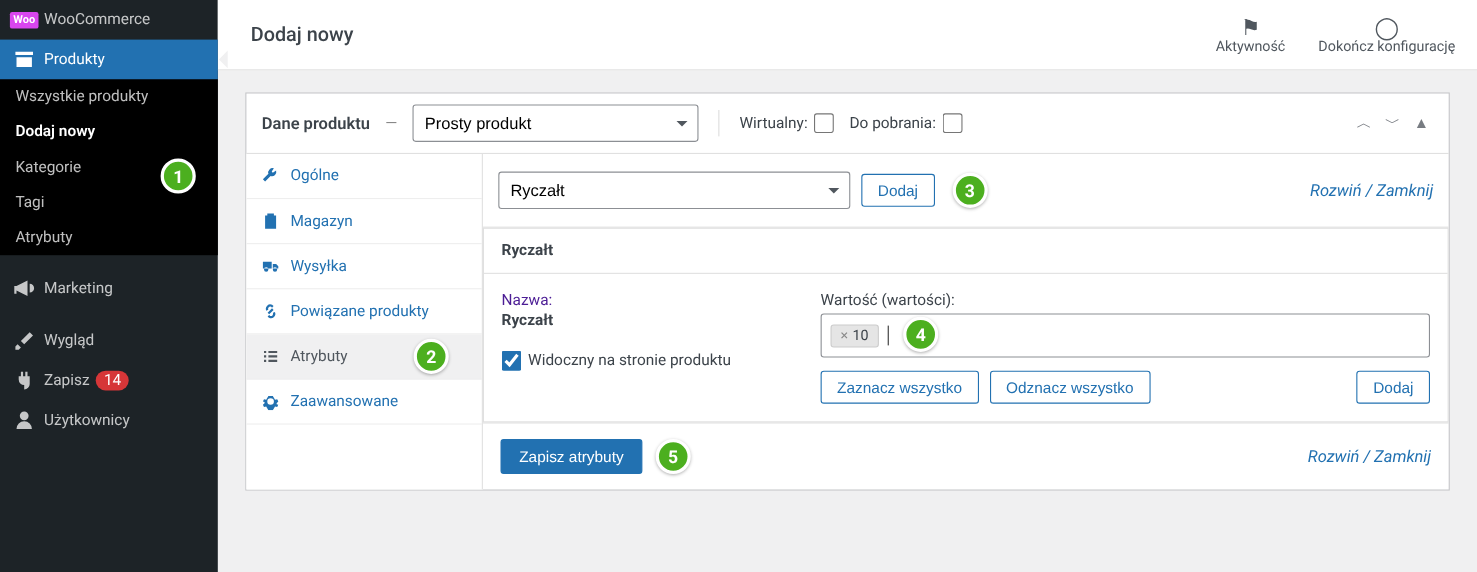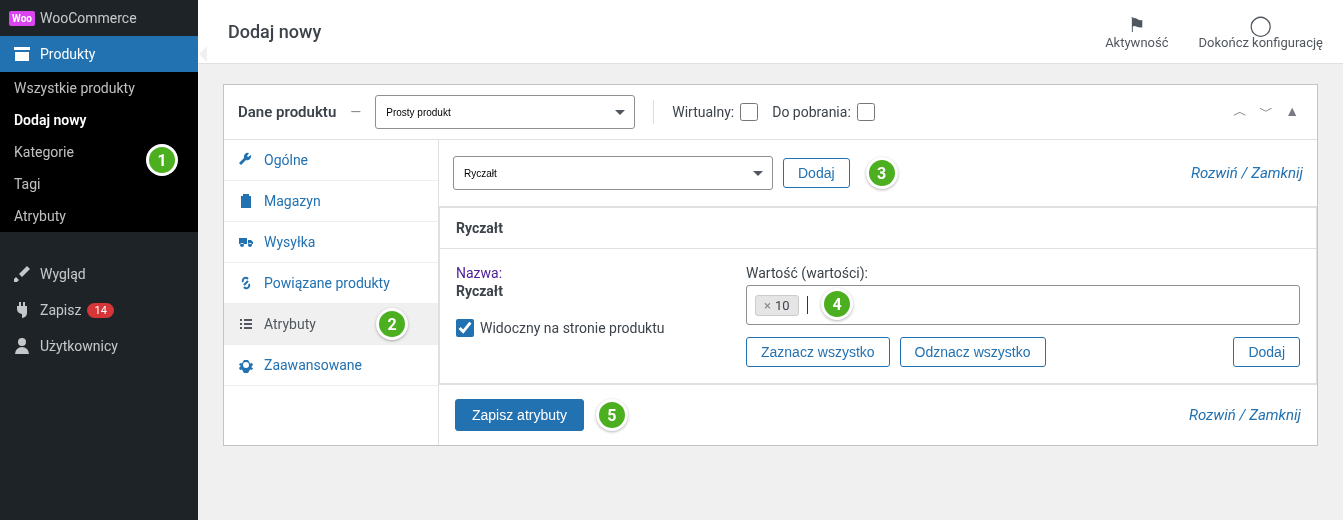--- a/index.html
+++ b/index.html
@@ -9,39 +9,39 @@
 .sidebar { width: 198px; background: #1d2327; color: #fff; flex-shrink: 0; }
 .sidebar-item { display: flex; align-items: center; padding: 10px 12px; color: rgba(255,255,255,0.75); cursor: pointer; position: relative; }
 .sidebar-item.top { font-size: 14px; padding: 8px 12px; }
 .sidebar-item.active { background: #2271b1; color: #fff; }
 .sidebar-item .icon { width: 20px; height: 20px; margin-right: 8px; display: inline-flex; align-items: center; justify-content: center; flex-shrink: 0; }
 .sidebar-sub { background: #000000; }
 .sidebar-sub .sub-item { padding: 8px 14px; color: rgba(255,255,255,0.75); cursor: pointer; font-size: 14px; position: relative; }
 .sidebar-sub .sub-item.current { color: #fff; font-weight: 600; }
 .sidebar-item.active::after { content: ""; position: absolute; right: -9px; top: 50%; transform: translateY(-50%); border: 8px solid transparent; border-right-color: #f0f0f1; }
 .sidebar-sep { height: 12px; }
-.badge-count { background: #d63638; color: #fff; border-radius: 10px; padding: 1px 7px; font-size: 11px; margin-left: 6px; }
+.badge-count { background: #d63638; color: #fff; border-radius: 10px; padding: 1px 7px; font-size: 14px; margin-left: 6px; }
 .woobox { background:#d946ef; color:#fff; font-weight:700; font-size:10px; padding:2px 3px; border-radius:2px; display:inline-block; }
 
 
 .main { flex: 1; display: flex; flex-direction: column; }
 .topbar { background: #fff; display: flex; align-items: center; padding: 10px 20px 10px 30px; border-bottom: 1px solid #e0e0e0; height: 64px; }
 .topbar h1 { font-size: 18px; font-weight: 500; flex: 1; }
 .topbar-actions { display: flex; gap: 30px; }
 .topbar-action { display: flex; flex-direction: column; align-items: center; color: #50575e; cursor: pointer; font-size: 13px; }
 .topbar-action .ticon { font-size: 20px; height: 22px; }
 
 .content { padding: 20px 25px; }
 
 
 .panel { background: #fff; border: 1px solid #c3c4c7; }
 .panel-header { display: flex; align-items: center; padding: 10px 14px; border-bottom: 1px solid #e0e0e0; gap: 14px; }
 .panel-header .ph-title { font-size: 15px; font-weight: 600; }
 .panel-header .dash { color: #888; }
-.select-lg { border: 1px solid #8c8f94; border-radius: 3px; height: 34px; padding: 0 28px 0 10px; font-size: 10px; background: #fff; appearance: none; position: relative; min-width: 260px; }
+.select-lg { border: 1px solid #8c8f94; border-radius: 3px; height: 34px; padding: 0 28px 0 10px; font-size: 15px; background: #fff; appearance: none; position: relative; min-width: 260px; }
 .select-wrap { position: relative; display: inline-block; }
 .select-wrap::after { content: ""; position: absolute; right: 10px; top: 50%; transform: translateY(-50%); border: 5px solid transparent; border-top-color: #50575e; margin-top: 3px; }
 .chk { display: inline-flex; align-items: center; gap: 6px; font-size: 14px; }
 .chk input { width: 18px; height: 18px; border: 1px solid #8c8f94; border-radius: 3px; }
 .panel-collapse { margin-left: auto; display: flex; gap: 4px; color: #787c82; }
 .panel-collapse span { cursor: pointer; padding: 2px 4px; font-size: 14px; }
 
 .panel-body { display: flex; }
 
 
@@ -99,20 +99,28 @@
     <span>Produkty</span>
   </div>
   <div class="sidebar-sub">
     <div class="sub-item">Wszystkie produkty</div>
     <div class="sub-item current">Dodaj nowy</div>
     <div class="sub-item">Kategorie</div>
     <div class="sub-item">Tagi</div>
     <div class="sub-item">Atrybuty</div>
   </div>
   <div class="sidebar-sep"></div>
+  <div class="sidebar-item top">
+    <span class="icon">
+        <svg viewBox="0 0 20 20" width="20" height="20" fill="currentColor">
+          <path d="M3 8l10-5v14L3 12v3H1V8h2zm12-2a3 3 0 010 8V6z"></path>
+        </svg>
+      </span>
+    <span>Marketing</span>
+  </div>
   <div class="sidebar-sep"></div>
   <div class="sidebar-item top">
     <span class="icon">
         <svg viewBox="0 0 20 20" width="20" height="20" fill="currentColor">
           <path d="M15 2l3 3-8 8-3-3 8-8zM4 13l3 3-2 2H2v-3l2-2z"></path>
         </svg>
       </span>
     <span>Wygląd</span>
   </div>
   <div class="sidebar-item top">

